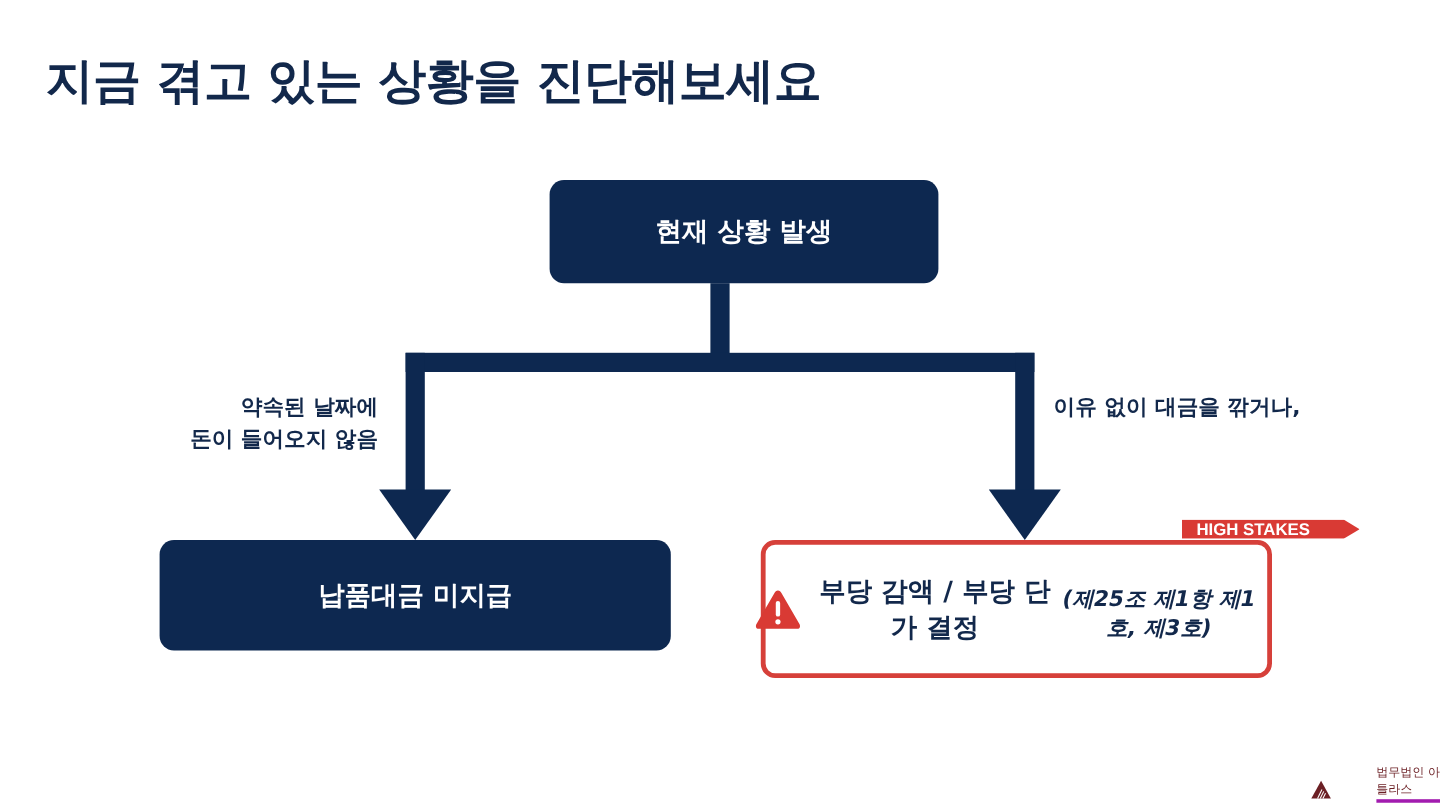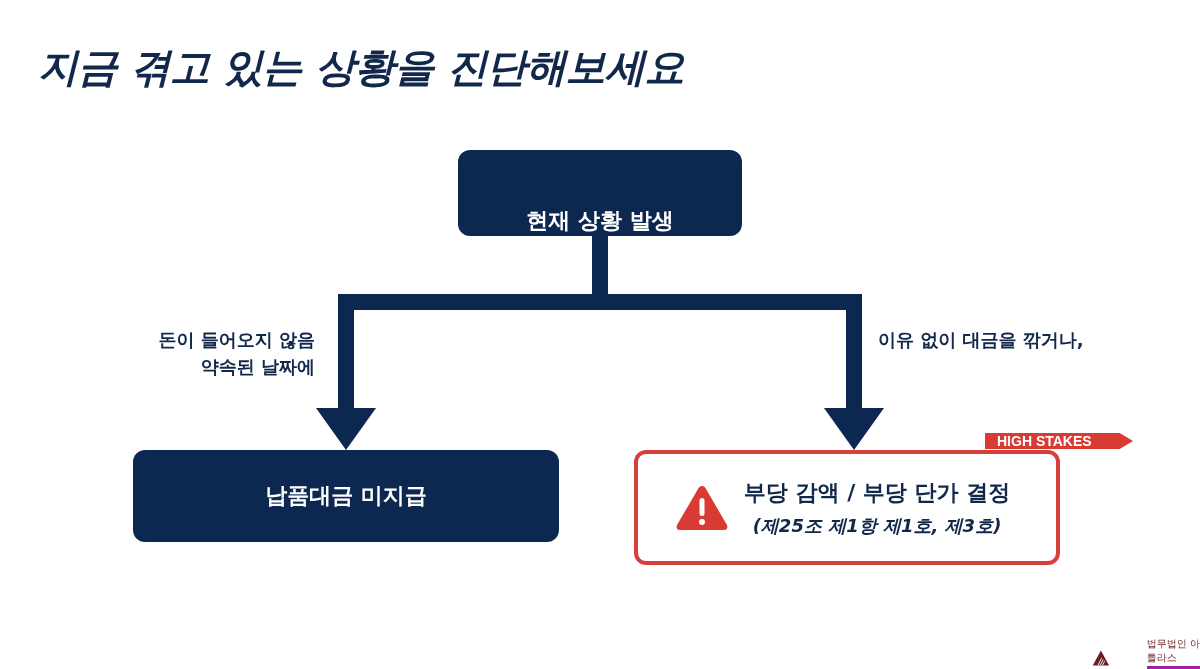--- a/index.html
+++ b/index.html
@@ -6,44 +6,43 @@
   body {
     width: 1200px; height: 669px; overflow: hidden; position: relative;
     background: #ffffff;
     font-family: "DejaVu Sans", "Liberation Sans", sans-serif;
     color: #0d2447;
   }
   .title {
     position: absolute; left: 38px; top: 40px;
     font-size: 40px; font-weight: bold; color: #12284b; letter-spacing: -0.5px;
     margin: 0;
-    font-style: italic;
   }
   .node {
     position: absolute; box-sizing: border-box;
     display: flex; flex-direction: column; align-items: center; justify-content: center;
     text-align: center;
   }
   .node-top {
-    left: 458px; top: 150px; width: 284px; height: 86px;
+    left: 458px; top: 150px; width: 324px; height: 86px;
     background: #0d2850; border-radius: 12px; color: #fff;
-    font-size: 22px; font-weight: bold; justify-content: flex-end;
+    font-size: 22px; font-weight: bold;
   }
   .node-left {
     left: 133px; top: 450px; width: 426px; height: 92px;
     background: #0d2850; border-radius: 12px; color: #fff;
   }
   .node-left .main { font-size: 22px; font-weight: bold; }
   .node-left .sub { font-size: 18px; font-weight: bold; margin-top: 6px; }
   .node-right {
     left: 634px; top: 450px; width: 426px; height: 115px;
     background: #fff; border: 4px solid #d6403a; border-radius: 12px; color: #12284b;
     flex-direction: row;
   }
-  .node-right .txt { display: flex; flex-direction: column; align-items: center; margin-left: 14px; }
+  .node-right .txt { display: flex; flex-direction: row; align-items: center; margin-left: 14px; }
   .node-right .main { font-size: 22px; font-weight: bold; }
   .node-right .sub { font-size: 18px; font-weight: bold; margin-top: 6px; font-style: italic; }
   .warn-icon { width: 56px; height: 50px; margin-left: -10px; }
   .badge {
     position: absolute; left: 985px; top: 433px; height: 16px; width: 148px;
     background: #d93a34; color: #fff; font-weight: bold; font-size: 14px;
     display: flex; align-items: center; padding-left: 12px; box-sizing: border-box;
     clip-path: polygon(0 0, 91% 0, 100% 50%, 91% 100%, 0 100%);
     font-family: "Liberation Sans", sans-serif;
   }
@@ -70,22 +69,22 @@
   <rect x="846" y="294" width="16" height="116" fill="#0d2850"></rect>
   <polygon points="316,408 376,408 346,450" fill="#0d2850"></polygon>
   <polygon points="824,408 884,408 854,450" fill="#0d2850"></polygon>
 </svg>
 
 <div class="node node-top">
   <span>현재 상황 발생</span>
 </div>
 
 <div class="label label-left">
+  <div>약속된 날짜에</div>
   <div>돈이 들어오지 않음</div>
-  <div>약속된 날짜에</div>
 </div>
 
 <div class="label label-right">
   <div>이유 없이 대금을 깎거나,</div>
 </div>
 
 <div class="node node-left">
   <span class="main">납품대금 미지급</span>
 </div>
 

